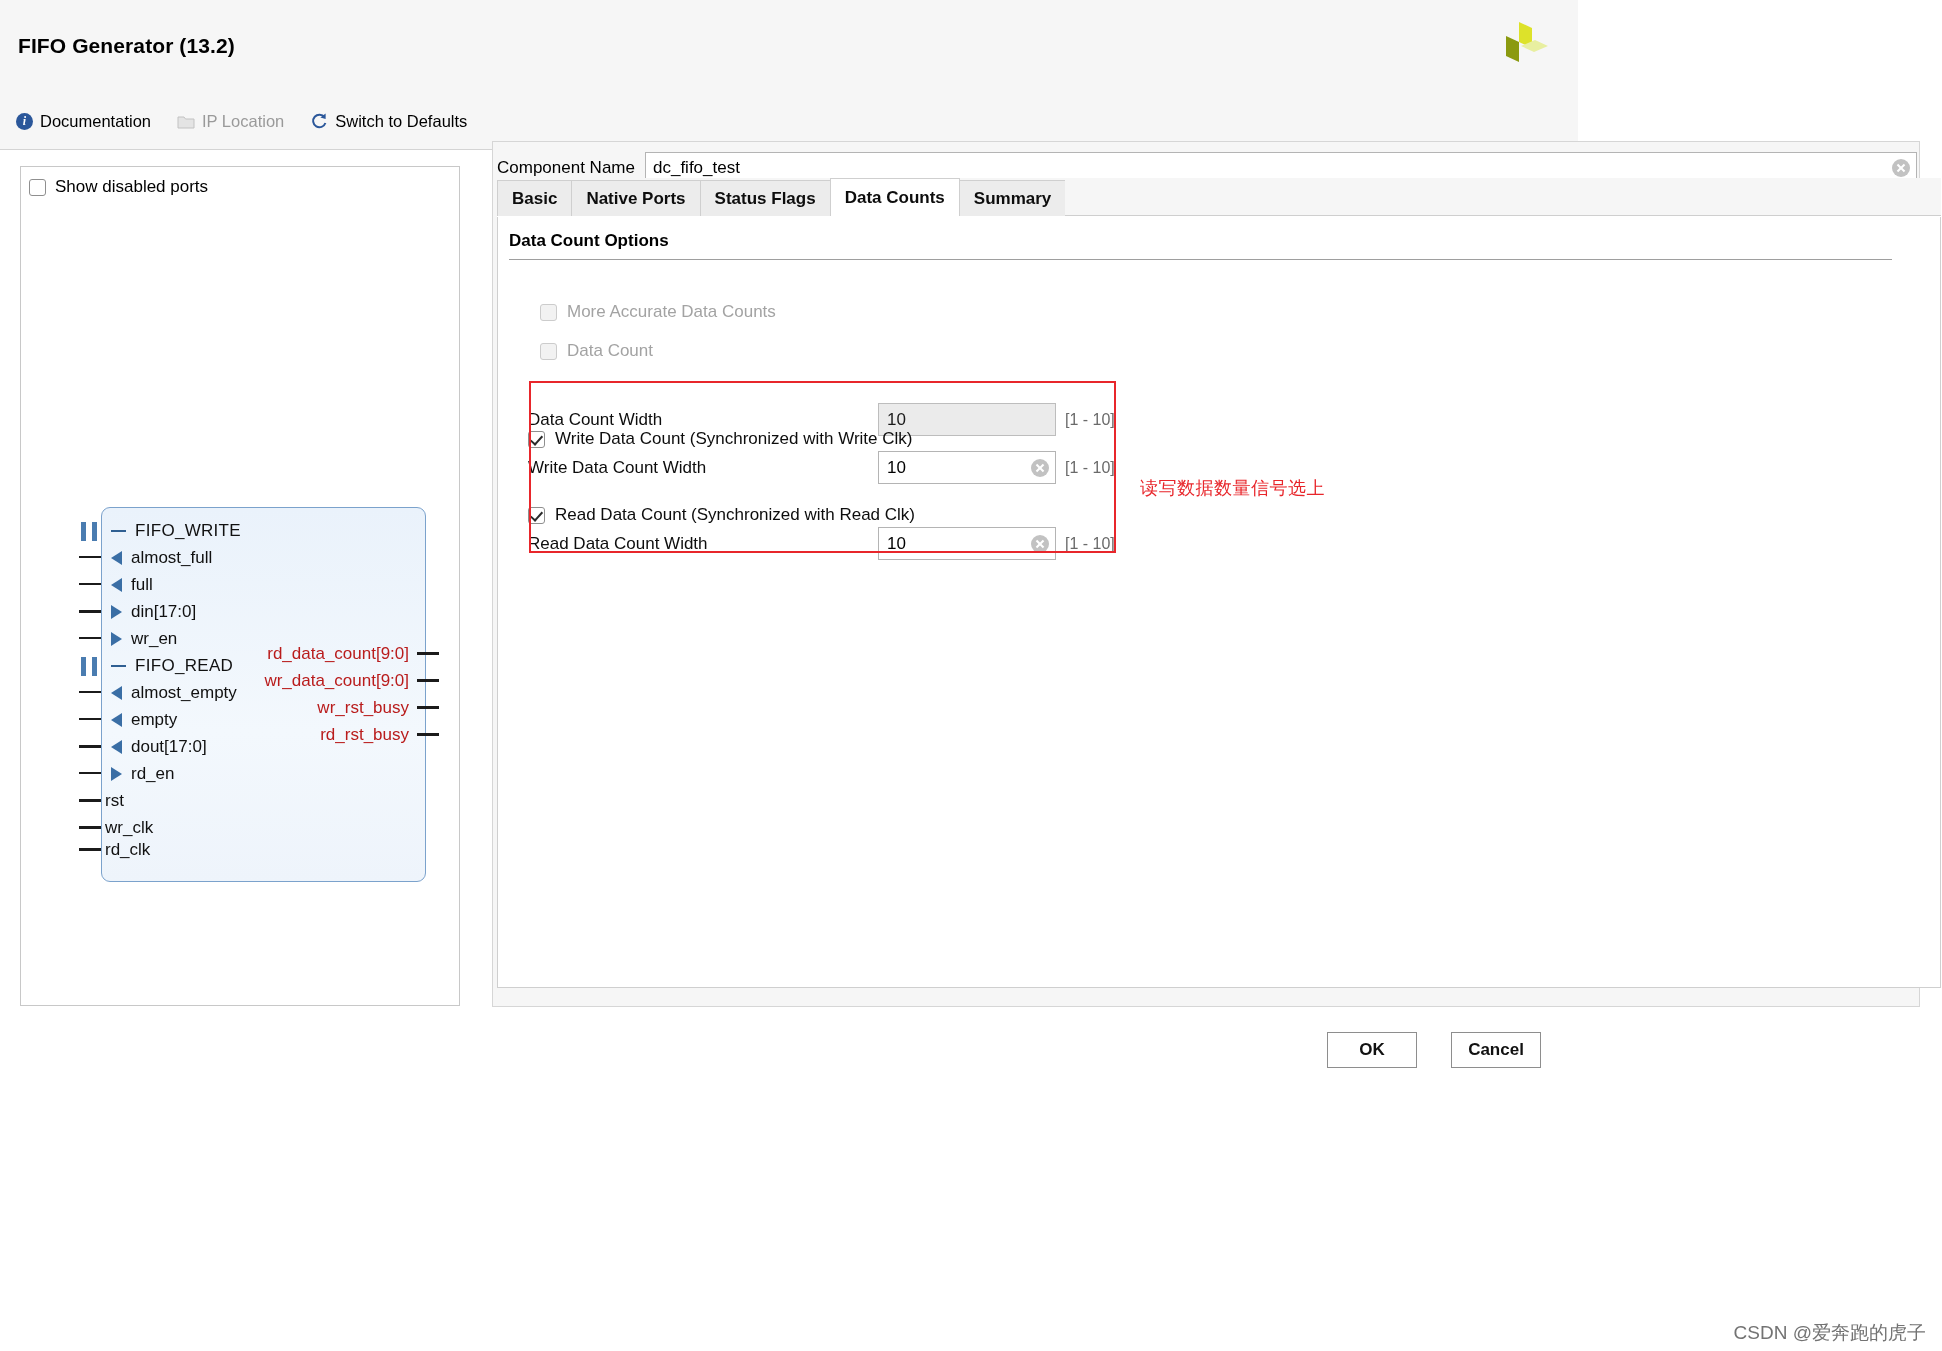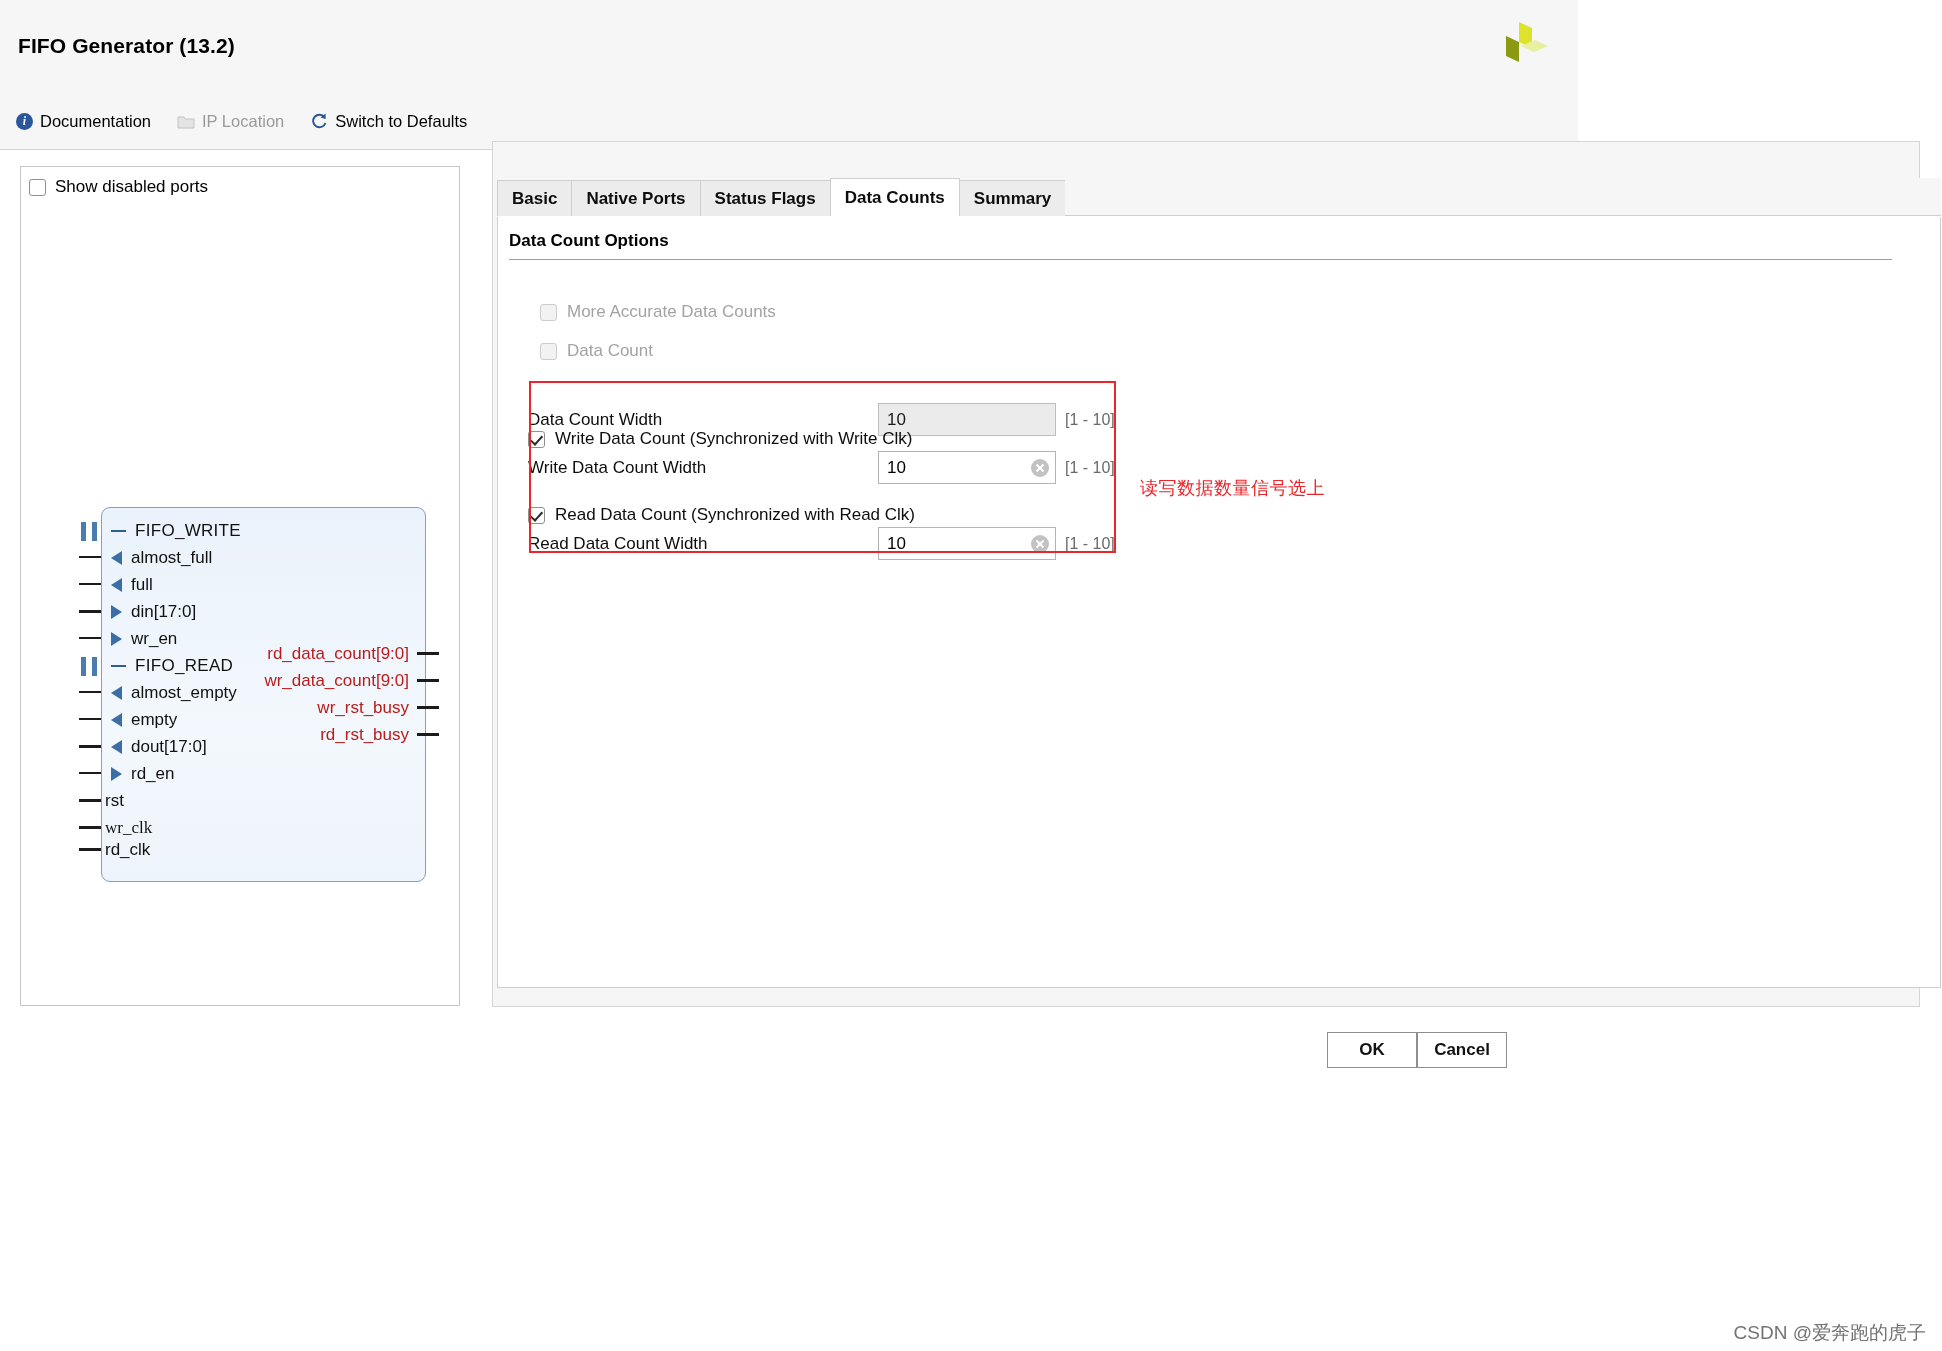--- a/index.html
+++ b/index.html
@@ -392,20 +392,21 @@
     color: #e8262b;
     white-space: nowrap;
     letter-spacing: 0.5px;
   }
 
   
   #footer-buttons {
     position: absolute;
     left: 1327px; top: 1032px;
     display: flex;
+    gap: 34px;
   }
   .dlg-button {
     width: 90px; height: 36px;
     background: #ffffff;
     border: 1px solid #8e8e8e;
     font-family: "Liberation Sans", sans-serif;
     font-size: 17px;
     font-weight: bold;
     color: #111;
     cursor: default;
@@ -545,21 +546,21 @@
 
     <div class="port-row" style="top:280px;">
       <span class="pin"></span>
       <span class="port-group" style="left:26px;">
         <span class="port-label">rst</span>
       </span>
     </div>
 
     <div class="port-row" style="top:307px;">
       <span class="pin"></span>
-      <span class="port-group" style="left:26px;font-family:Liberation Serif, serif;">
+      <span class="port-group" style="left:26px;">
         <span class="port-label">wr_clk</span>
       </span>
     </div>
 
     <div class="port-row" style="top:329px;">
       <span class="pin"></span>
       <span class="port-group" style="left:26px;">
         <span class="port-label">rd_clk</span>
       </span>
     </div>
@@ -578,20 +579,27 @@
     </div>
     <div class="out-row" style="top:214px;">
       <span class="out-label">rd_rst_busy</span>
       <span class="out-pin"></span>
     </div>
   </div>
 </div>
 
 <div id="right-panel">
 
+  <div id="comp-row">
+    <span id="comp-label">Component Name</span>
+    <span id="comp-input-wrap">
+      <input id="comp-input" type="text" value="dc_fifo_test" style="">
+      <span class="clear-icon"></span>
+    </span>
+  </div>
 
   <div id="tab-area">
     <div id="tab-strip">
       <div class="tab">Basic</div>
       <div class="tab">Native Ports</div>
       <div class="tab">Status Flags</div>
       <div class="tab active">Data Counts</div>
       <div class="tab">Summary</div>
       <div id="tab-filler"></div>
     </div>

